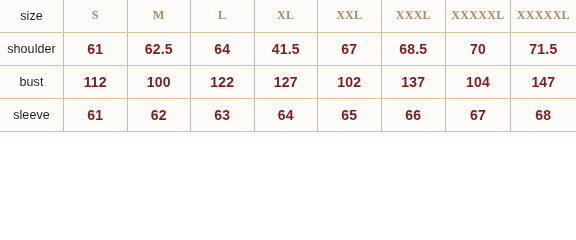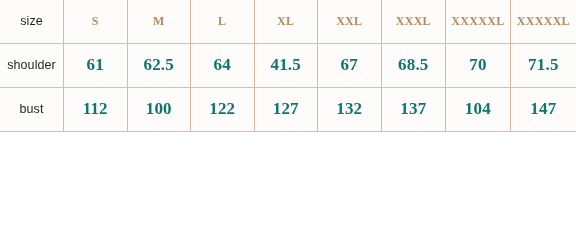--- a/index.html
+++ b/index.html
@@ -43,23 +43,23 @@
   }
   
   td.label-cell {
     color: #221f1c;
     font-size: 12.5px;
     font-weight: 400;
     letter-spacing: 0.1px;
   }
   
   td.value-cell {
-    color: #0f766e;
-    font-family: Liberation Serif, serif;
-    font-size: 17px;
+    color: #7f1d1d;
+    font-family: Liberation Sans, sans-serif;
+    font-size: 14px;
     font-weight: 600;
     letter-spacing: 0.2px;
   }
   td.head-cell {
     color: #b58a5e;
     font-family: "Liberation Serif", serif;
     font-size: 12px;
     font-weight: 700;
     letter-spacing: 0.3px;
   }
@@ -110,21 +110,32 @@
         <td class="value-cell">71.5</td>
       </tr>
 
 
       <tr>
         <td class="label-cell">bust</td>
         <td class="value-cell">112</td>
         <td class="value-cell">100</td>
         <td class="value-cell">122</td>
         <td class="value-cell">127</td>
-        <td class="value-cell">132</td>
+        <td class="value-cell">102</td>
         <td class="value-cell">137</td>
         <td class="value-cell">104</td>
         <td class="value-cell">147</td>
       </tr>
 
+      <tr>
+        <td class="label-cell">sleeve</td>
+        <td class="value-cell">61</td>
+        <td class="value-cell">62</td>
+        <td class="value-cell">63</td>
+        <td class="value-cell">64</td>
+        <td class="value-cell">65</td>
+        <td class="value-cell">66</td>
+        <td class="value-cell">67</td>
+        <td class="value-cell">68</td>
+      </tr>
     </tbody>
   </table>
 </div>
 
 </body></html>

